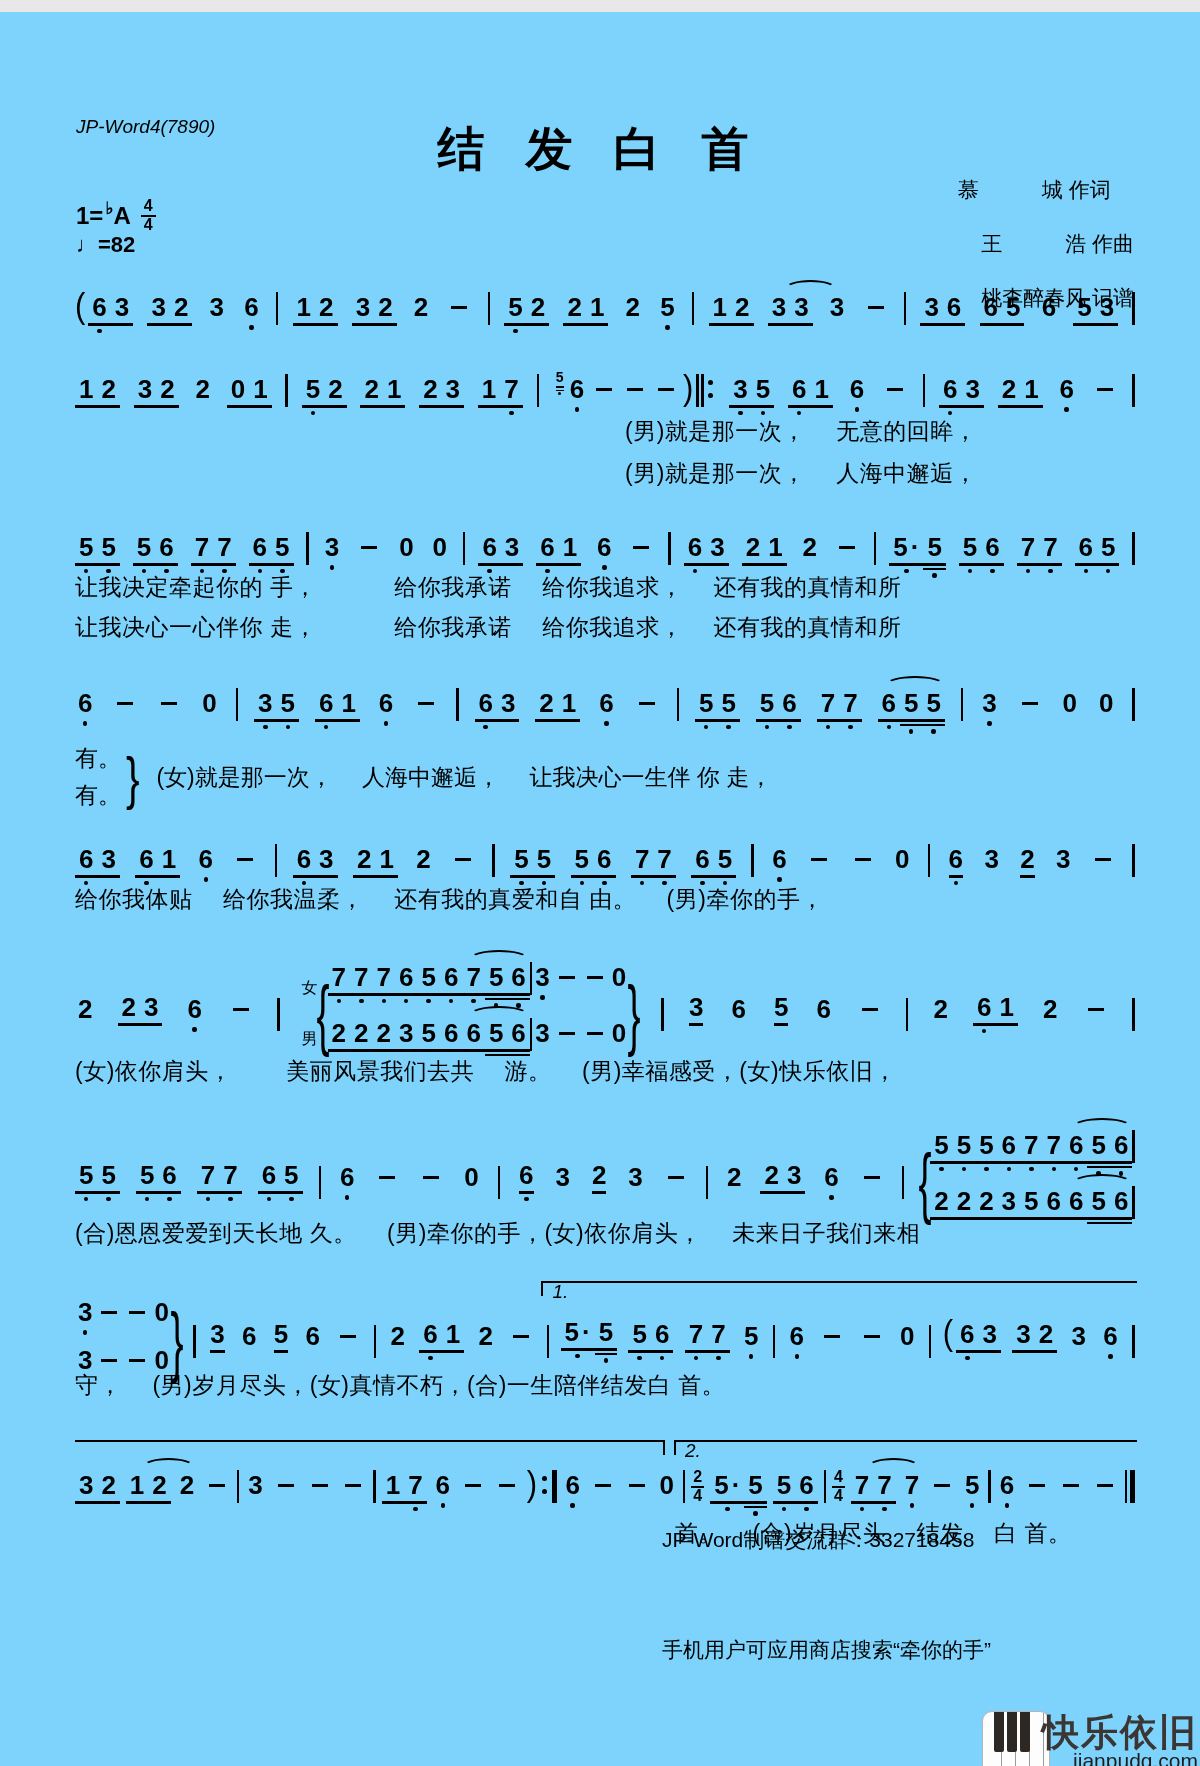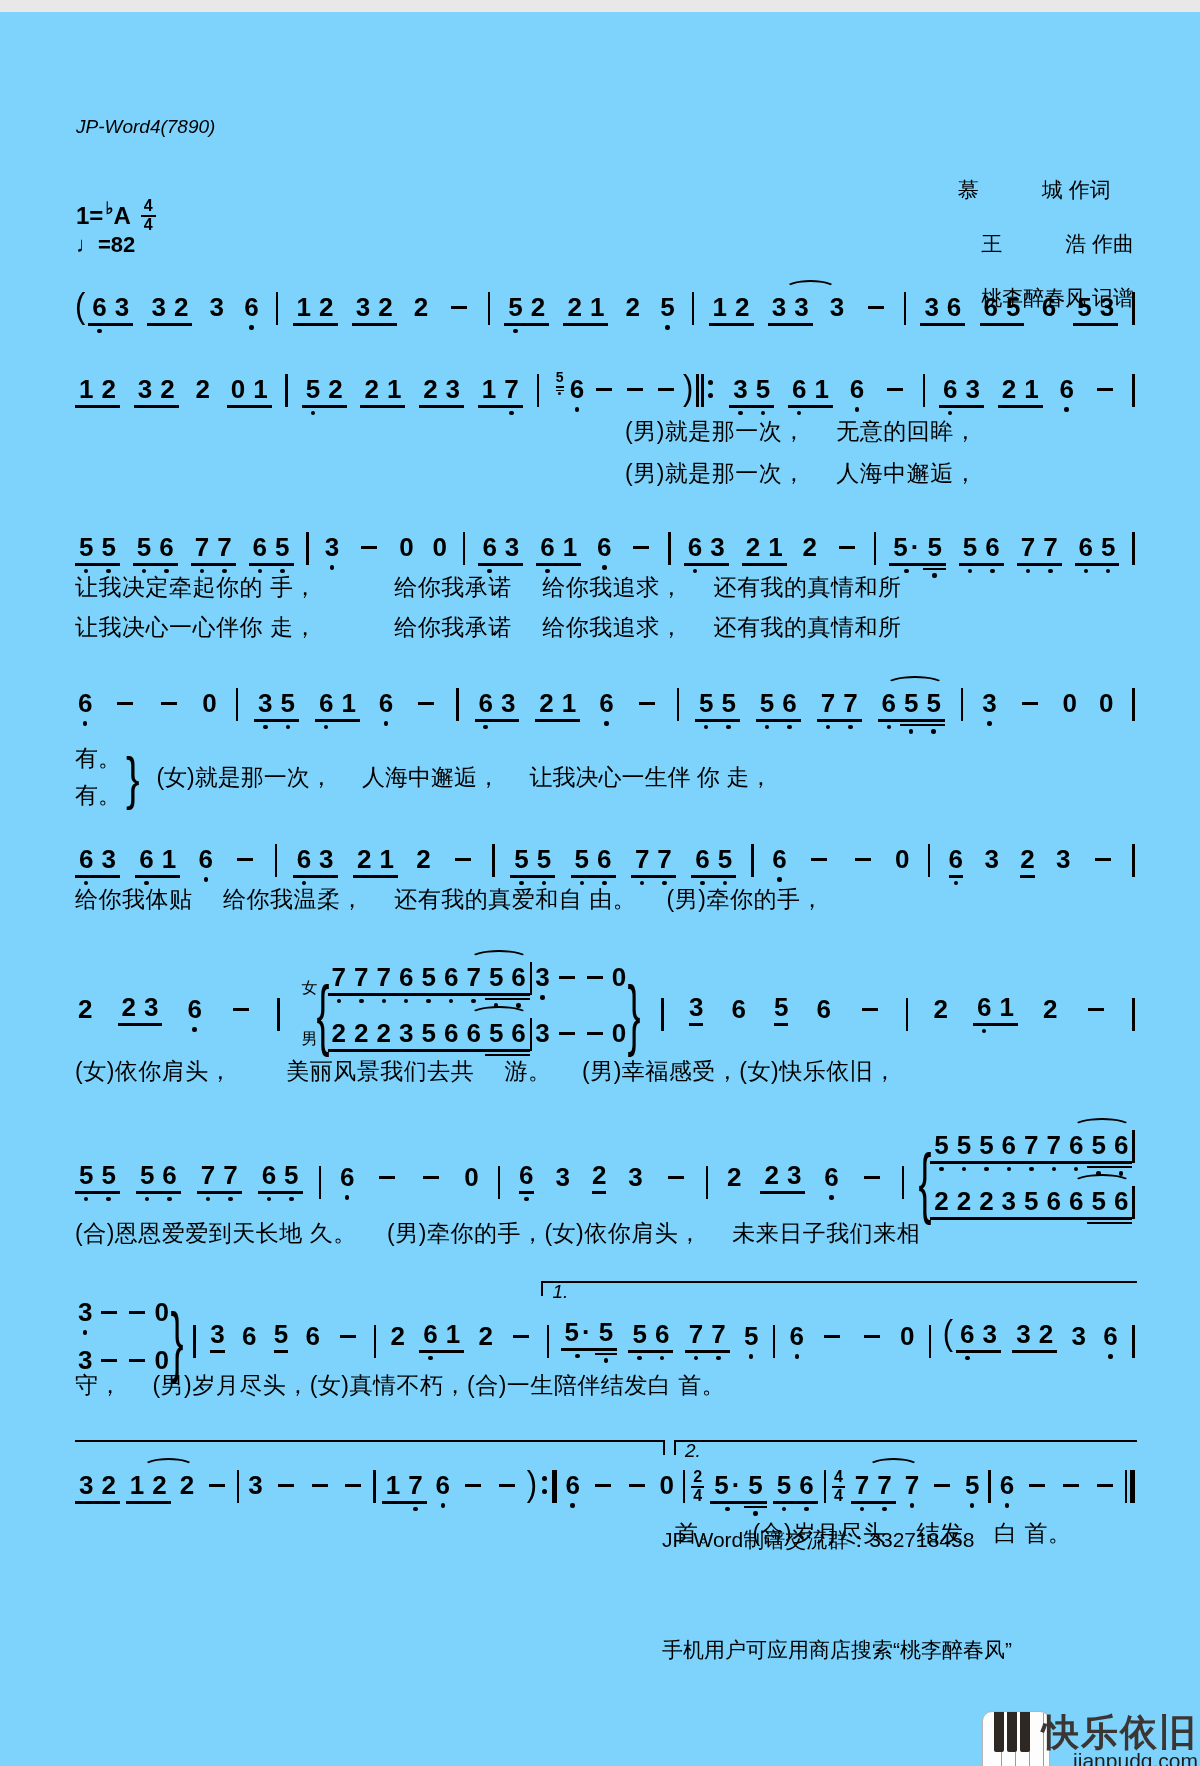--- a/index.html
+++ b/index.html
@@ -80,20 +80,21 @@
   .pi .bk{position:absolute;top:0;width:10px;height:40px;background:#2e2824;border-radius:0 0 2px 2px;}
   .logoname{position:absolute;left:1040px;top:1696px;width:158px;text-align:right;font-size:37px;
             font-weight:700;color:#3b3633;letter-spacing:2px;}
   .logodomain{position:absolute;left:1040px;top:1737px;width:158px;text-align:right;font-size:21px;color:#1d1d1d;}
 </style>
 </head>
 <body>
 
 <div class="page">
   <div class="watermark">JP-Word4(7890)</div>
+  <div class="title">结 发 白 首</div>
   <div class="credits"><span>慕　　　城 作词</span><br>
     <span>王　　　浩 作曲</span><br>
     <span>桃李醉春风 记谱</span></div>
   <div class="keyrow">
     <span>1=</span>
       <span class="flat">♭</span>
       <span>A</span>
     <span class="meter">
       <span>4</span>
       <span class="mb">4</span>
@@ -2551,21 +2552,21 @@
         </div>
         <div class="volta vr" style="left: 0%; width: 55.5%; top: -30px;"></div>
         <div class="volta vl" style="left: 56.5%; width: 43.5%; top: -30px;">
           <span>2.</span>
         </div>
       </div>
       <div class="lyr" style="top: 1506px; left: 675px;">首。　 (合)岁月尽头　 结发　 白 首。</div>
     </div>
 
   <div class="f1r">JP-Word制谱交流群：332718458</div>
-  <div class="f2r">手机用户可应用商店搜索“桃李醉春风”</div>
+  <div class="f2r">手机用户可应用商店搜索“牵你的手”</div>
 
   <div class="pi">
     <span class="wk"></span>
       <span class="wk"></span>
       <span class="wk"></span>
       <span class="wk"></span>
     <span class="bk" style="left:11px;"></span>
       <span class="bk" style="left:24px;"></span>
       <span class="bk" style="left:37px;"></span>
   </div>

